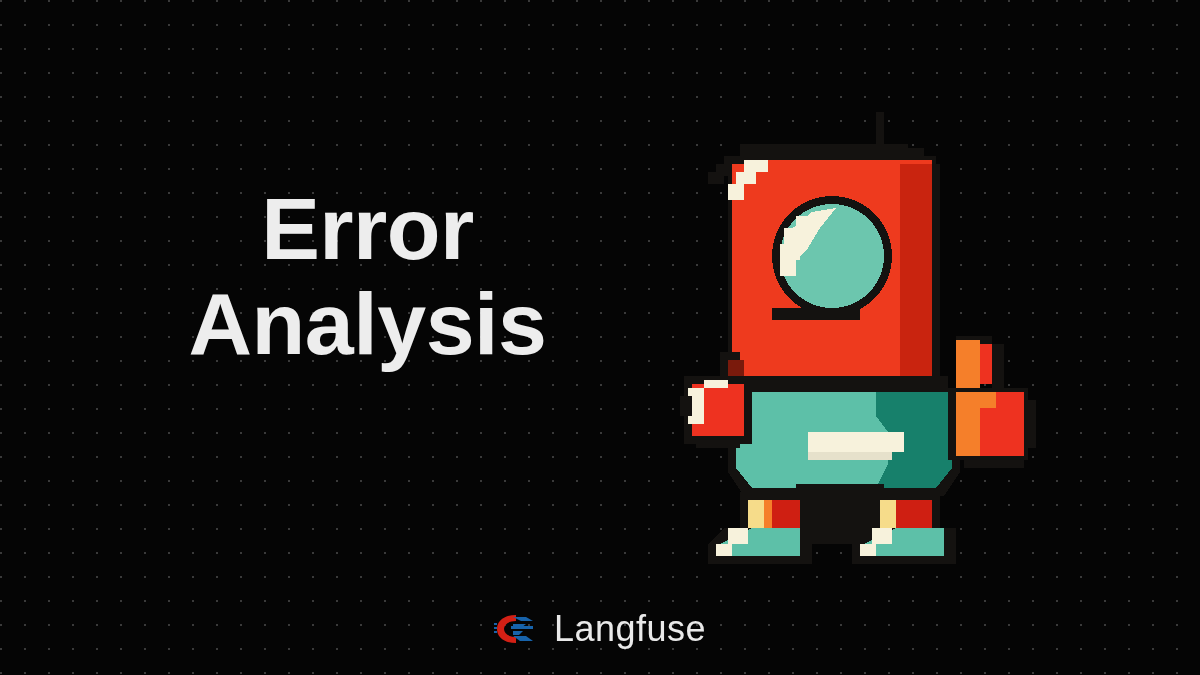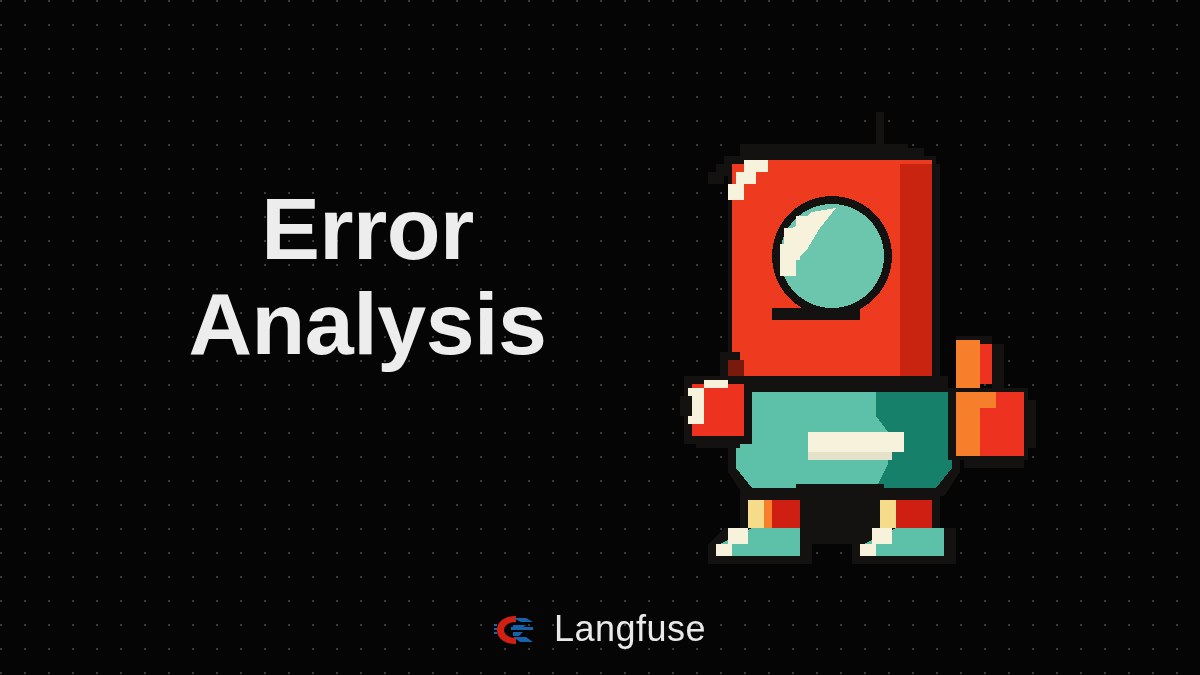--- a/index.html
+++ b/index.html
@@ -55,21 +55,21 @@
     white-space:pre-line;
     margin-top:36px;
   }
 
   
   #brand {
     position:absolute;
     left:0; right:0;
     bottom:28px;
     display:flex;
-    align-items:flex-end;
+    align-items:center;
     justify-content:center;
     gap:14px;
   }
   #brand-mark { display:block; width:46px; height:34px; }
   #brand-name {
     color:#e9e9e9;
     font-size:36px;
     font-weight:normal;
     letter-spacing:0.5px;
     line-height:1;

